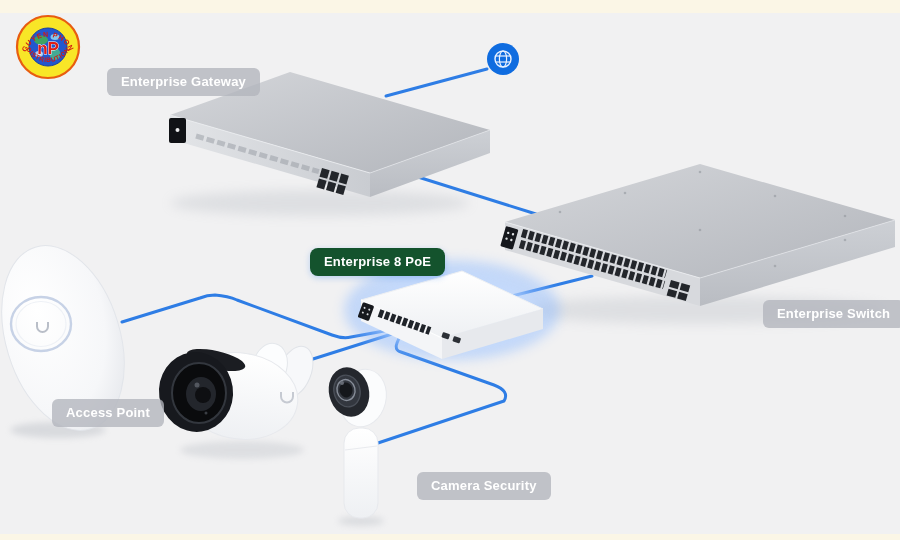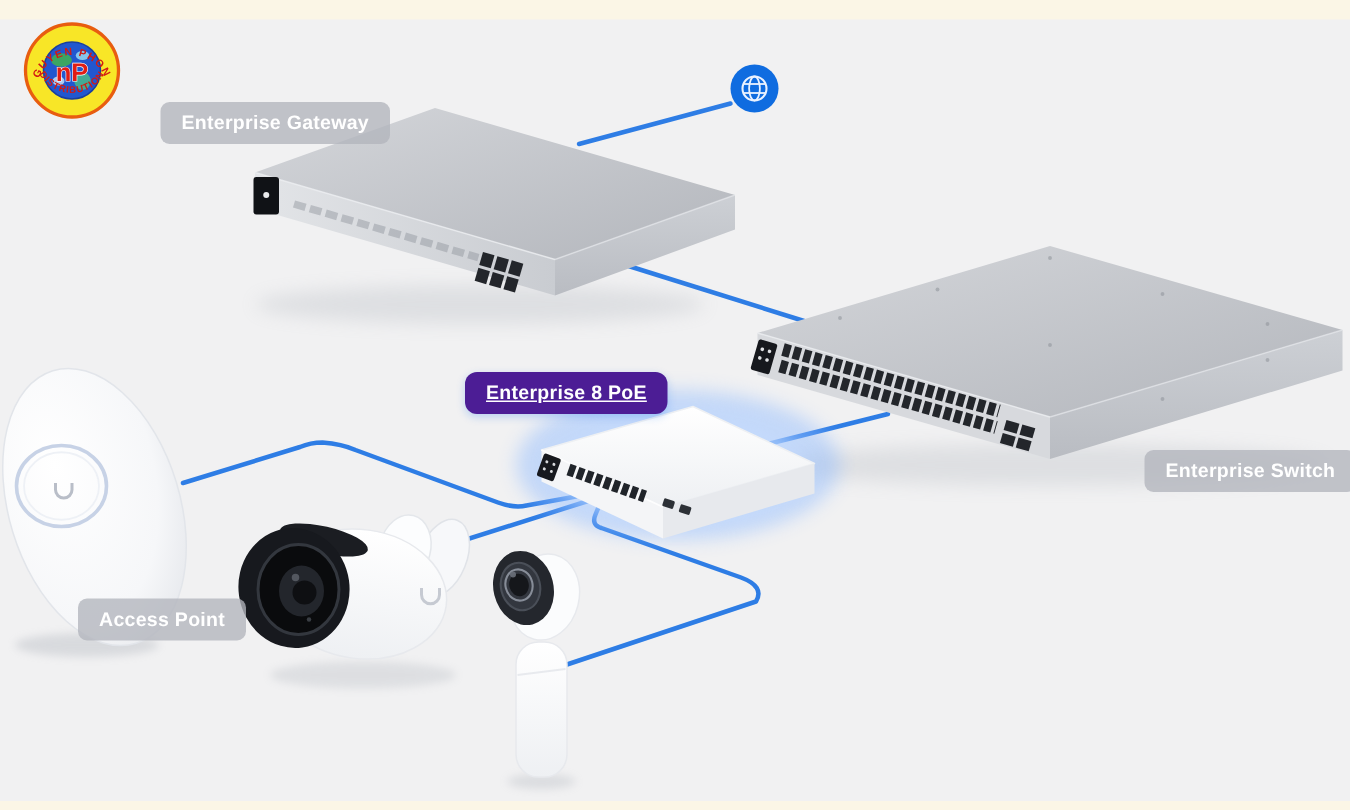--- a/index.html
+++ b/index.html
@@ -10,23 +10,22 @@
   .strip.bottom{bottom:0;height:6px;}
   svg{position:absolute;left:0;top:0;}
   .chip{
     position:absolute;height:28px;line-height:28px;padding:0 14px;
     border-radius:6px;background:rgba(178,181,188,0.78);
     color:#ffffff;font-size:13px;font-weight:600;letter-spacing:.2px;
     white-space:nowrap;
     margin-left:32px;
   }
   .chip.blue{
-    background:#4c1d95;border-radius:8px;font-weight:700;
+    background:#14532d;border-radius:8px;font-weight:700;
     box-shadow:0 2px 6px rgba(18,112,240,.25);
-    text-decoration:underline;
   }
   #logo-badge{position:absolute;left:15px;top:14px;width:66px;height:66px;}
 </style>
 </head>
 <body>
 
 <div id="stage">
   <div class="strip top"></div>
   <div class="strip bottom"></div>
 
@@ -208,20 +207,21 @@
       <ellipse cx="346" cy="390" rx="6.5" ry="7.5" transform="rotate(-14 346 390)" fill="#15171b"></ellipse>
       <circle cx="342" cy="383" r="2" fill="#6a707a" opacity=".9"></circle>
       <line x1="345" y1="450" x2="377" y2="446" stroke="#e8eaee" stroke-width="1.2"></line>
     </g>
   </svg>
 
   <div class="chip" style="left:75px;top:68px;">Enterprise Gateway</div>
   <div class="chip blue" style="left:278px;top:248px;">Enterprise 8 PoE</div>
   <div class="chip" style="left:20px;top:399px;">Access Point</div>
   <div class="chip" style="left:731px;top:300px;">Enterprise Switch</div>
+  <div class="chip" style="left:385px;top:472px;">Camera Security</div>
 
   <svg id="logo-badge" viewBox="0 0 66 66">
     <circle cx="33" cy="33" r="31" fill="#f8e627" stroke="#e85d10" stroke-width="2.2"></circle>
     <circle cx="33" cy="33" r="19" fill="#2257cf" stroke="#1a3f9e" stroke-width="1"></circle>
     <ellipse cx="26" cy="26" rx="7" ry="4.5" fill="#3fae55" opacity=".9"></ellipse>
     <ellipse cx="40" cy="40" rx="5.5" ry="6" fill="#49b98a" opacity=".85"></ellipse>
     <ellipse cx="40" cy="23" rx="4.5" ry="3" fill="#8fd4f0" opacity=".9"></ellipse>
     <ellipse cx="24" cy="40" rx="4" ry="3" fill="#cfe9f7" opacity=".8"></ellipse>
     <text font-size="7" font-weight="bold" fill="#d21a12" letter-spacing="1">
       <textPath href="#arcTop" startOffset="50%" text-anchor="middle">NGUYEN PHONG</textPath>

